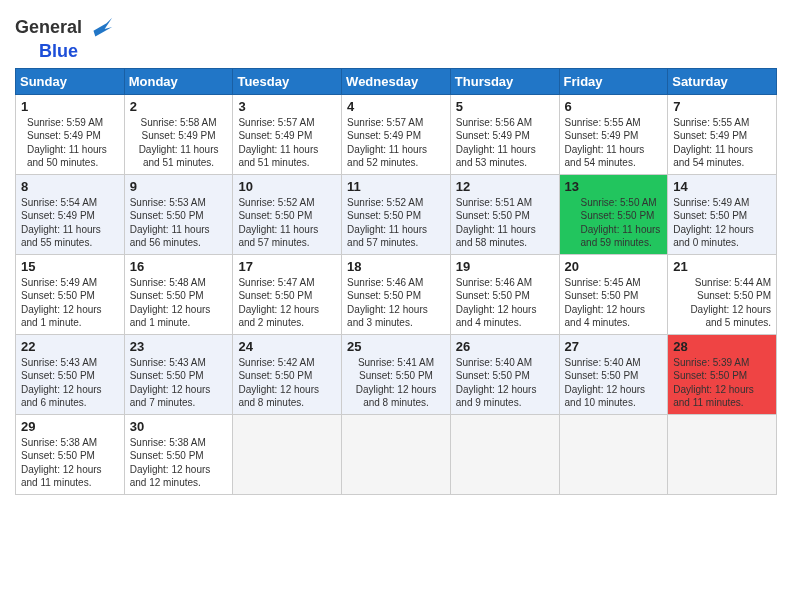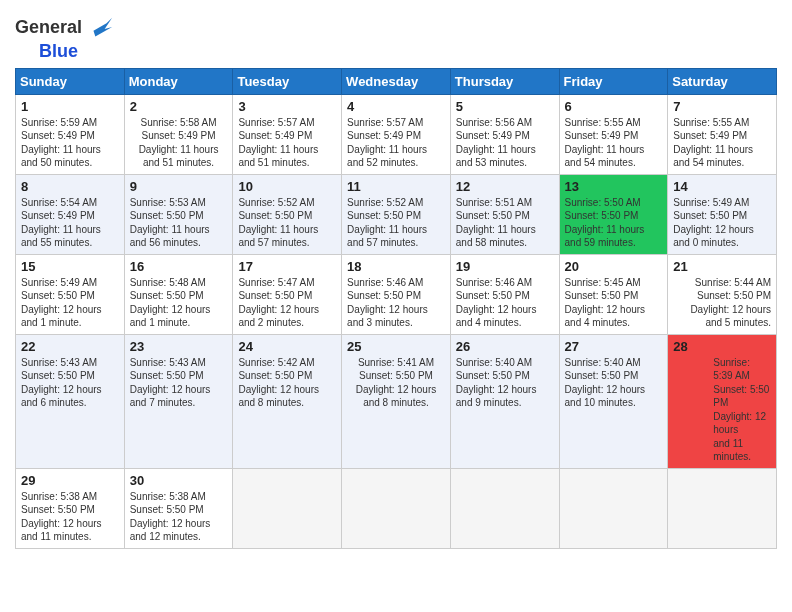--- a/index.html
+++ b/index.html
@@ -129,21 +129,21 @@
           <th>Wednesday</th>
           <th>Thursday</th>
           <th>Friday</th>
           <th>Saturday</th>
         </tr>
     </thead>
     <tbody id="calendar-body">
         <tr>
           <td style="background: rgb(255, 255, 255);">
             <div class="cell-day">1</div>
-            <div class="cell-info" style="white-space: pre-line;">Sunrise: 5:59 AM
+            <div class="cell-info" style="white-space: pre-line; margin-left: 6px;">Sunrise: 5:59 AM
 Sunset: 5:49 PM
 Daylight: 11 hours
 and 50 minutes.</div>
           </td>
           <td style="background: rgb(255, 255, 255);">
             <div class="cell-day">2</div>
             <div class="cell-info" style="white-space: pre-line; text-align: center;">Sunrise: 5:58 AM
 Sunset: 5:49 PM
 Daylight: 11 hours
 and 51 minutes.</div>
@@ -215,21 +215,21 @@
           </td>
           <td style="background: rgb(238, 242, 250);">
             <div class="cell-day">12</div>
             <div class="cell-info" style="white-space: pre-line;">Sunrise: 5:51 AM
 Sunset: 5:50 PM
 Daylight: 11 hours
 and 58 minutes.</div>
           </td>
           <td style="background: #22c55e;">
             <div class="cell-day">13</div>
-            <div class="cell-info" style="white-space: pre-line;">Sunrise: 5:50 AM
+            <div class="cell-info" style="white-space: pre-line; margin-left: 16px;">Sunrise: 5:50 AM
 Sunset: 5:50 PM
 Daylight: 11 hours
 and 59 minutes.</div>
           </td>
           <td style="background: rgb(238, 242, 250);">
             <div class="cell-day">14</div>
             <div class="cell-info" style="white-space: pre-line;">Sunrise: 5:49 AM
 Sunset: 5:50 PM
 Daylight: 12 hours
 and 0 minutes.</div>
@@ -324,21 +324,21 @@
           </td>
           <td style="background: rgb(238, 242, 250);">
             <div class="cell-day">27</div>
             <div class="cell-info" style="white-space: pre-line;">Sunrise: 5:40 AM
 Sunset: 5:50 PM
 Daylight: 12 hours
 and 10 minutes.</div>
           </td>
           <td style="background: #ef4444;">
             <div class="cell-day">28</div>
-            <div class="cell-info" style="white-space: pre-line; margin-left: 40px;">Sunrise: 5:39 AM
+            <div class="cell-info" style="white-space: pre-line;">Sunrise: 5:39 AM
 Sunset: 5:50 PM
 Daylight: 12 hours
 and 11 minutes.</div>
           </td>
         </tr>
         <tr>
           <td style="background: rgb(255, 255, 255);">
             <div class="cell-day">29</div>
             <div class="cell-info" style="white-space: pre-line;">Sunrise: 5:38 AM
 Sunset: 5:50 PM

